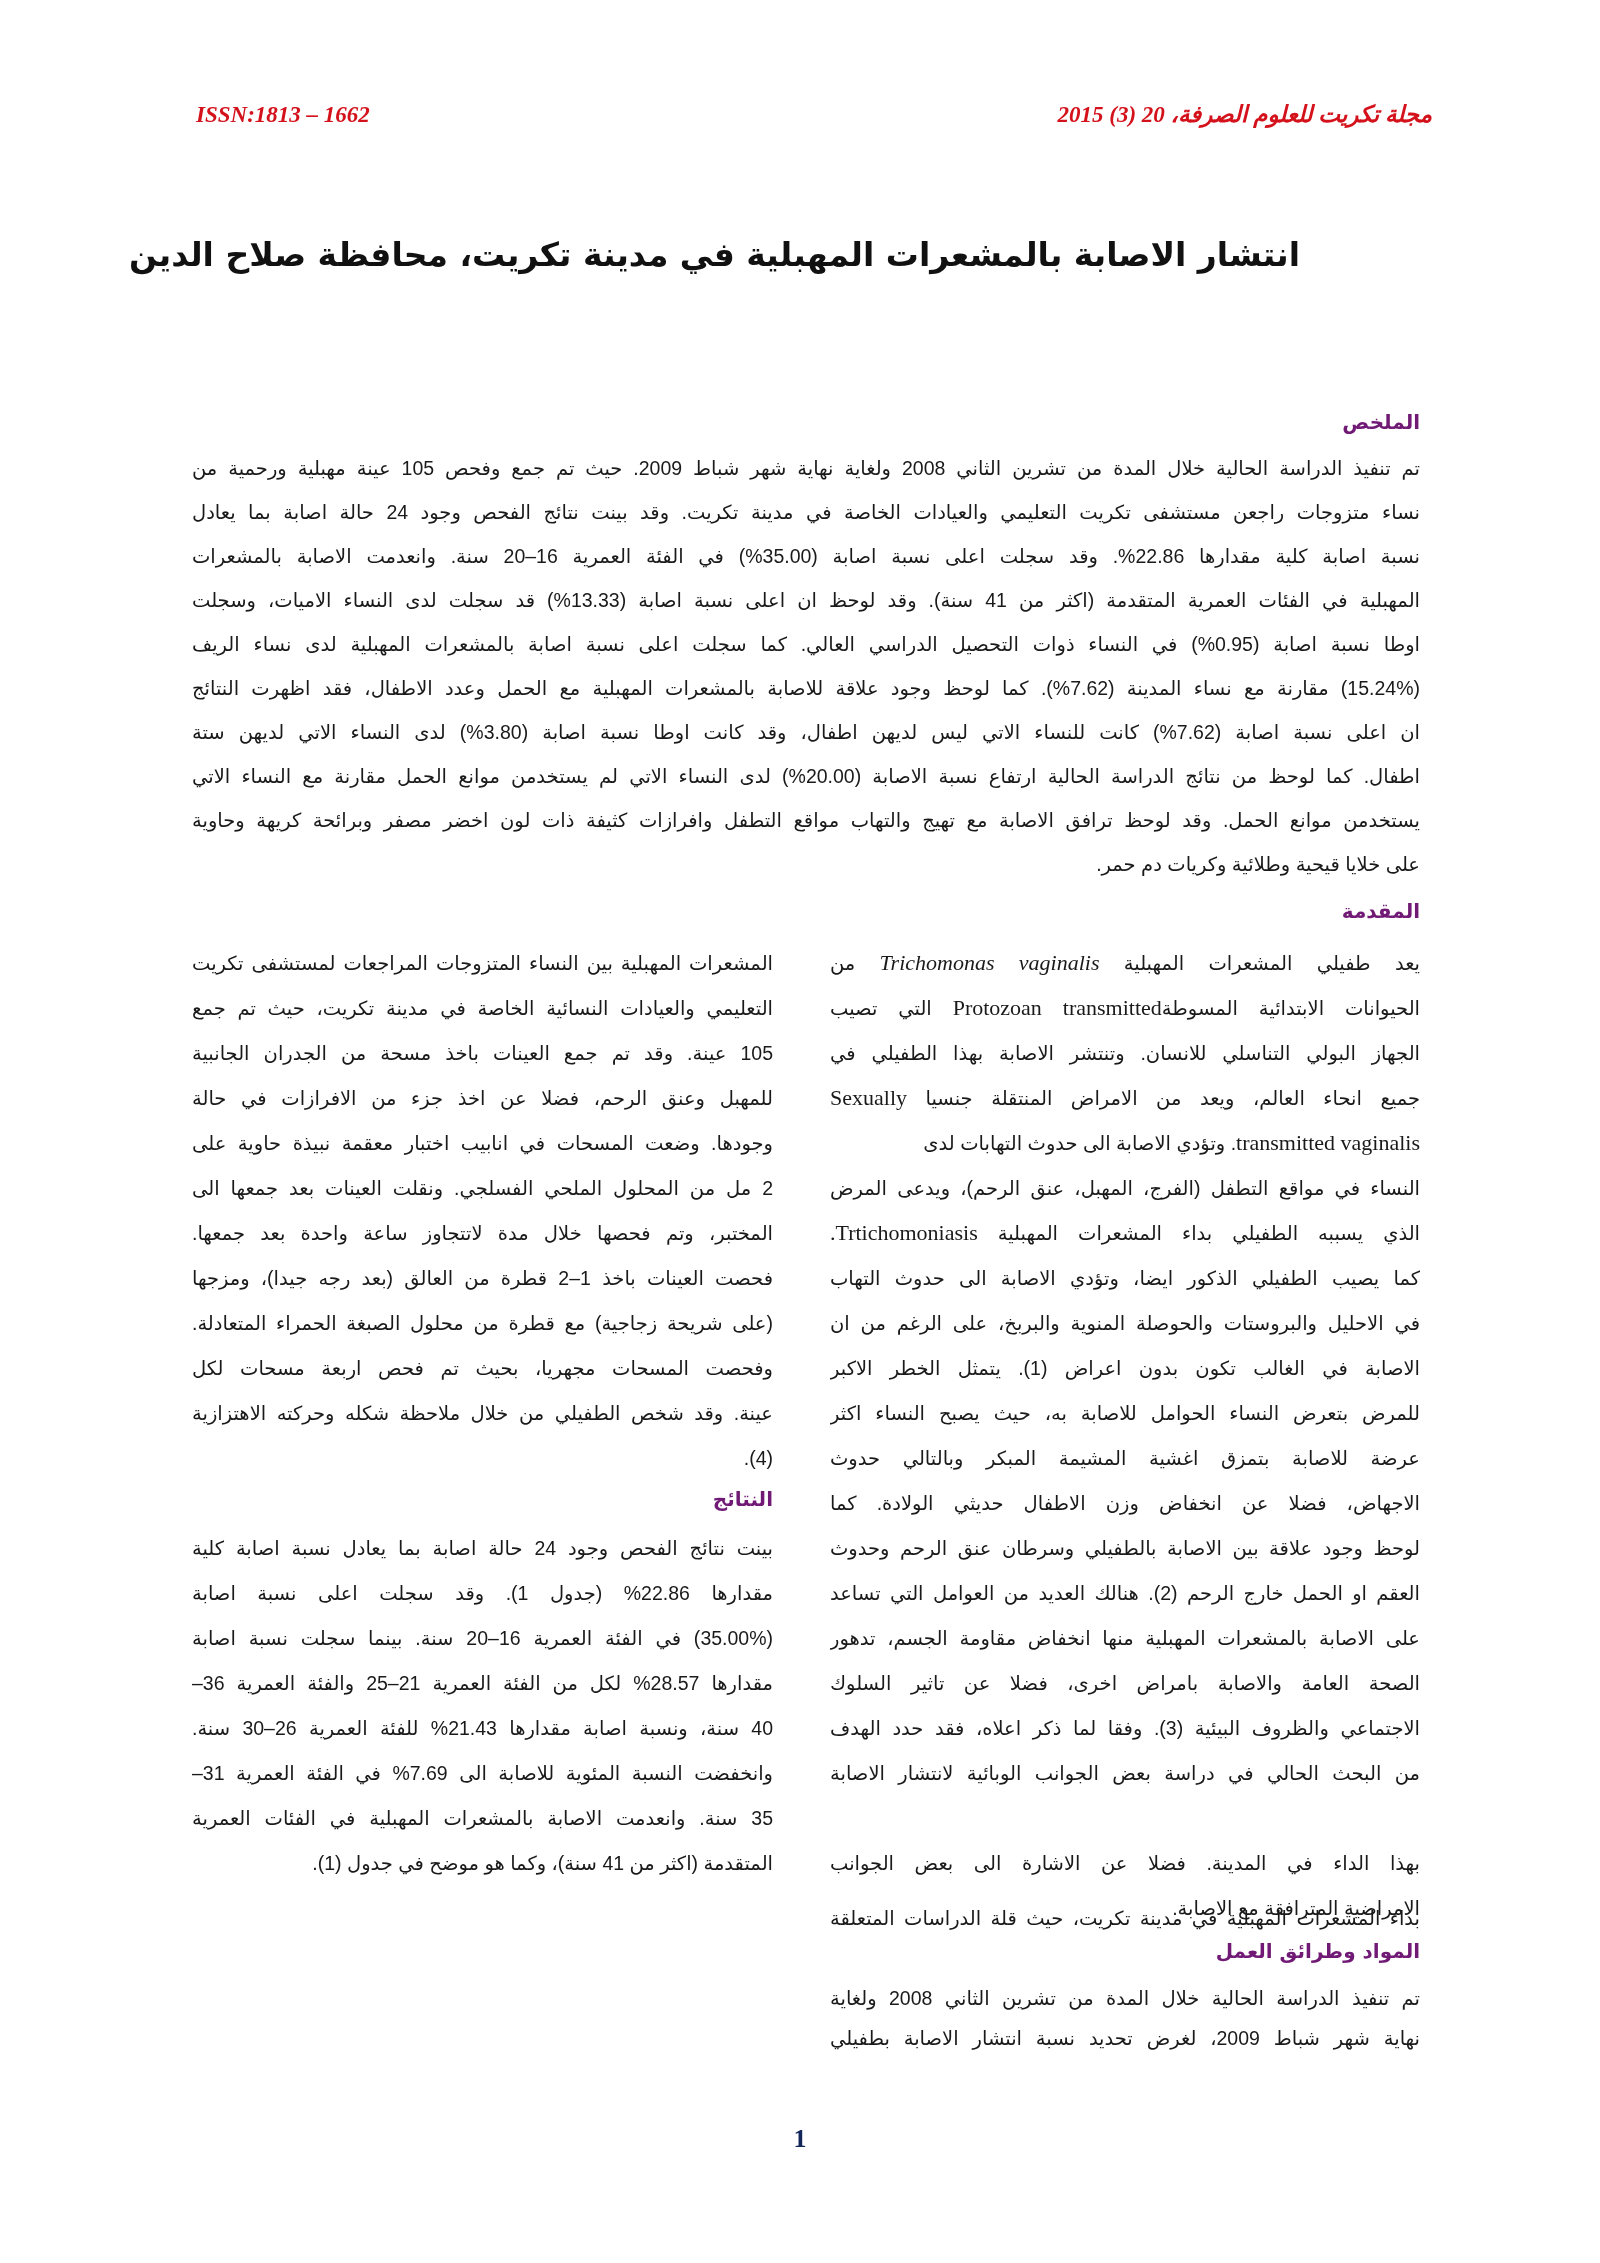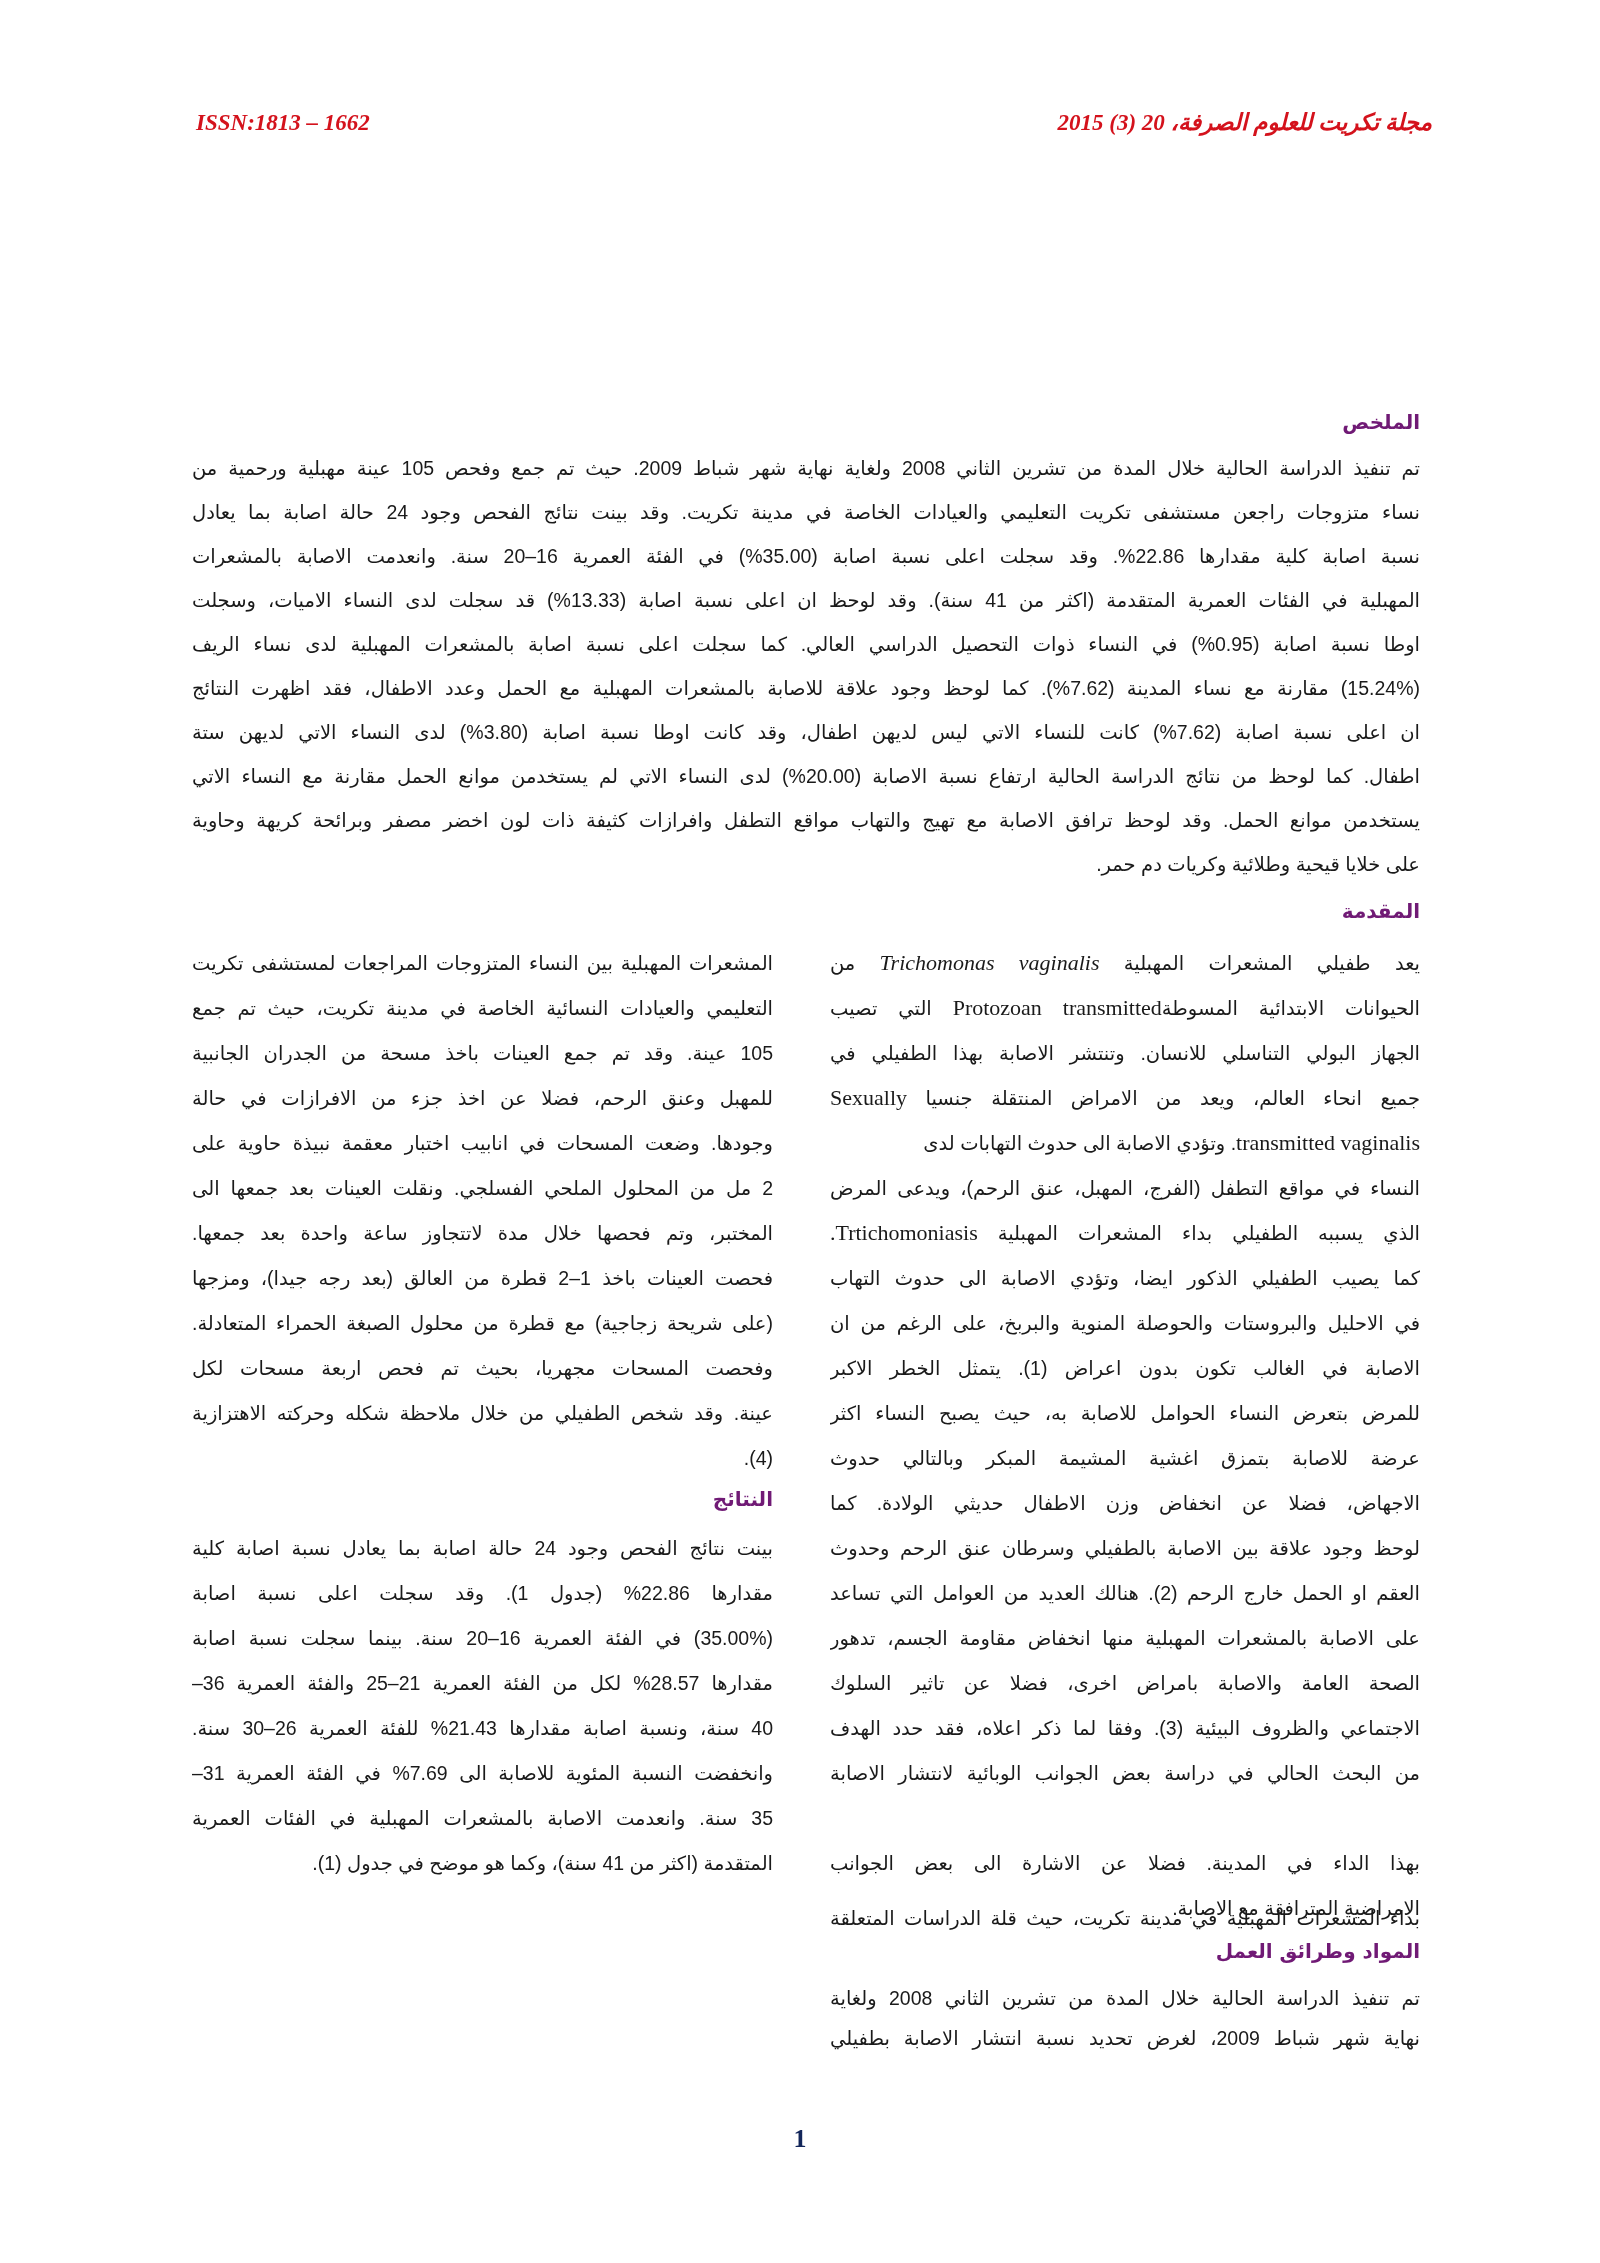--- a/index.html
+++ b/index.html
@@ -1,21 +1,21 @@
 <!DOCTYPE html>
 <html lang="ar"><head>
 <meta charset="utf-8">
 <style>
   html, body { margin: 0; padding: 0; background: #ffffff; }
   body { width: 1600px; height: 2263px; position: relative; overflow: hidden; }
   .page { position: absolute; left: 0; top: 0; width: 1600px; height: 2263px; background: #fff; }
 
   .hdr { position: absolute; top: 100px; height: 30px; line-height: 30px;
          font-family: "Liberation Serif", "DejaVu Serif", serif;
-         font-style: italic; font-weight: bold; font-size: 23px; white-space: nowrap; margin-top: 8px; }
+         font-style: italic; font-weight: bold; font-size: 23px; white-space: nowrap; }
   .hdr-issn { left: 196px; color: #d4121c; direction: ltr; }
   .hdr-journal { right: 168px; color: #d4121c; direction: rtl; }
 
   .title { position: absolute; top: 232px; left: 300px; width: 1000px; text-align: center;
            direction: rtl; font-family: "DejaVu Sans", sans-serif; font-weight: bold;
            font-size: 33px; line-height: 46px; color: #111; white-space: nowrap; }
   .author { position: absolute; top: 282px; left: 300px; width: 1000px; text-align: center;
             direction: rtl; font-family: "DejaVu Sans", sans-serif; font-weight: bold;
             font-size: 21px; line-height: 32px; color: #2a78bd; }
   .affil { position: absolute; top: 316px; left: 300px; width: 1000px; text-align: center;
@@ -43,20 +43,21 @@
              color: #13265a; }
 </style>
 </head>
 <body>
 
 <div class="page">
 
   <div class="hdr hdr-issn">ISSN:1813 – 1662</div>
   <div class="hdr hdr-journal">مجلة تكريت للعلوم الصرفة، 20 (3) 2015</div>
 
+  <div class="title">انتشار الاصابة بالمشعرات المهبلية في مدينة تكريت، محافظة صلاح الدين</div>
 
   <div class="heading" style="top:407px; right:180px;">الملخص</div>
   <div>
     <div class="line full" style="top:448px;">تم تنفيذ الدراسة الحالية خلال المدة من تشرين الثاني 2008 ولغاية نهاية شهر شباط 2009. حيث تم جمع وفحص 105 عينة مهبلية ورحمية من</div>
     <div class="line full" style="top:492px;">نساء متزوجات راجعن مستشفى تكريت التعليمي والعيادات الخاصة في مدينة تكريت. وقد بينت نتائج الفحص وجود 24 حالة اصابة بما يعادل</div>
     <div class="line full" style="top:536px;">نسبة اصابة كلية مقدارها 22.86%. وقد سجلت اعلى نسبة اصابة (35.00%) في الفئة العمرية 16–20 سنة. وانعدمت الاصابة بالمشعرات</div>
     <div class="line full" style="top:580px;">المهبلية في الفئات العمرية المتقدمة (اكثر من 41 سنة). وقد لوحظ ان اعلى نسبة اصابة (13.33%) قد سجلت لدى النساء الاميات، وسجلت</div>
     <div class="line full" style="top:624px;">اوطا نسبة اصابة (0.95%) في النساء ذوات التحصيل الدراسي العالي. كما سجلت اعلى نسبة اصابة بالمشعرات المهبلية لدى نساء الريف</div>
     <div class="line full" style="top:668px;">(15.24%) مقارنة مع نساء المدينة (7.62%). كما لوحظ وجود علاقة للاصابة بالمشعرات المهبلية مع الحمل وعدد الاطفال، فقد اظهرت النتائج</div>
     <div class="line full" style="top:712px;">ان اعلى نسبة اصابة (7.62%) كانت للنساء الاتي ليس لديهن اطفال، وقد كانت اوطا نسبة اصابة (3.80%) لدى النساء الاتي لديهن ستة</div>

